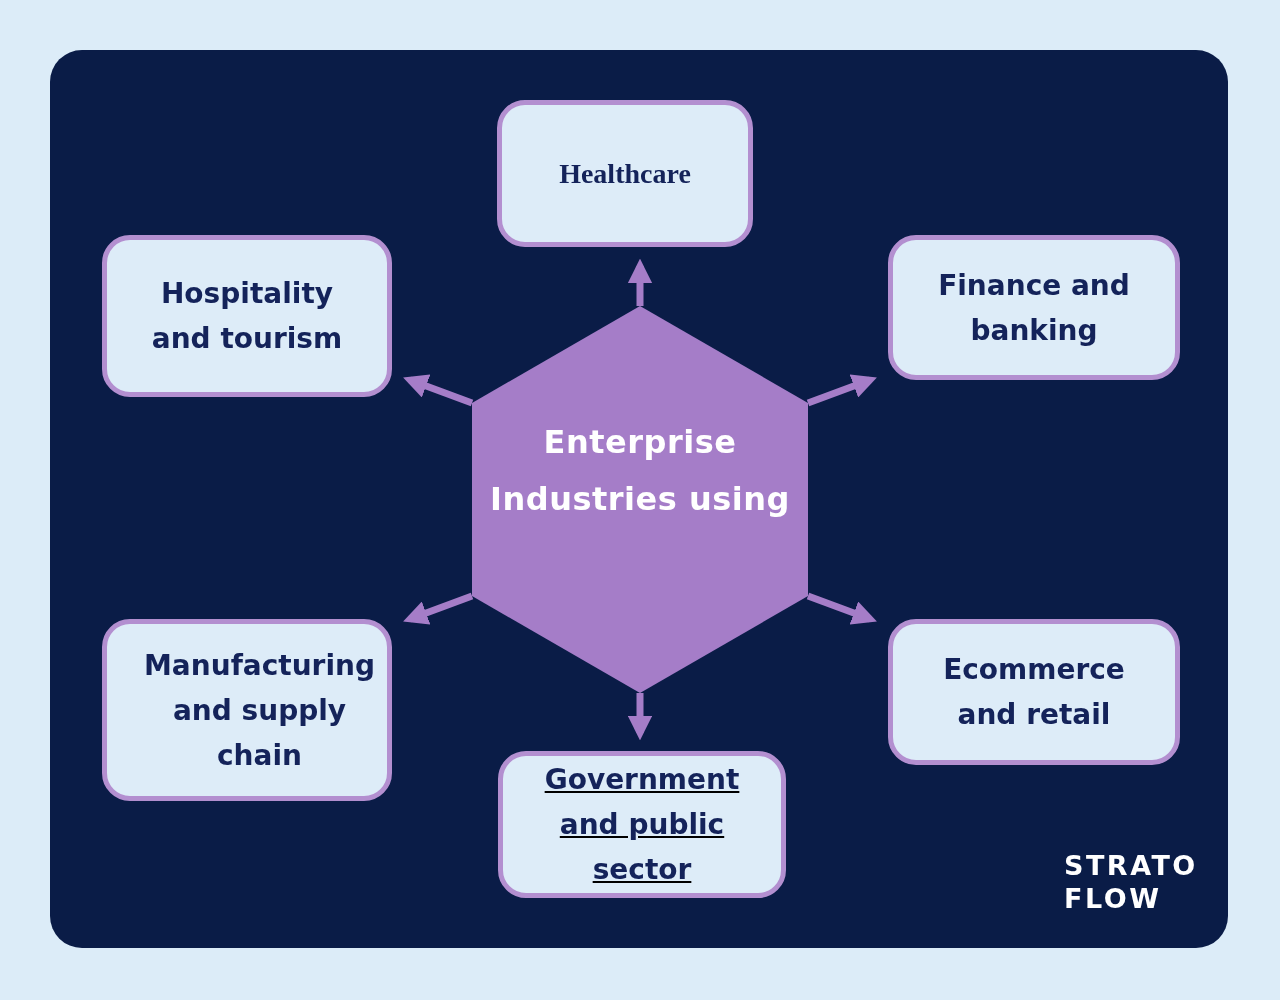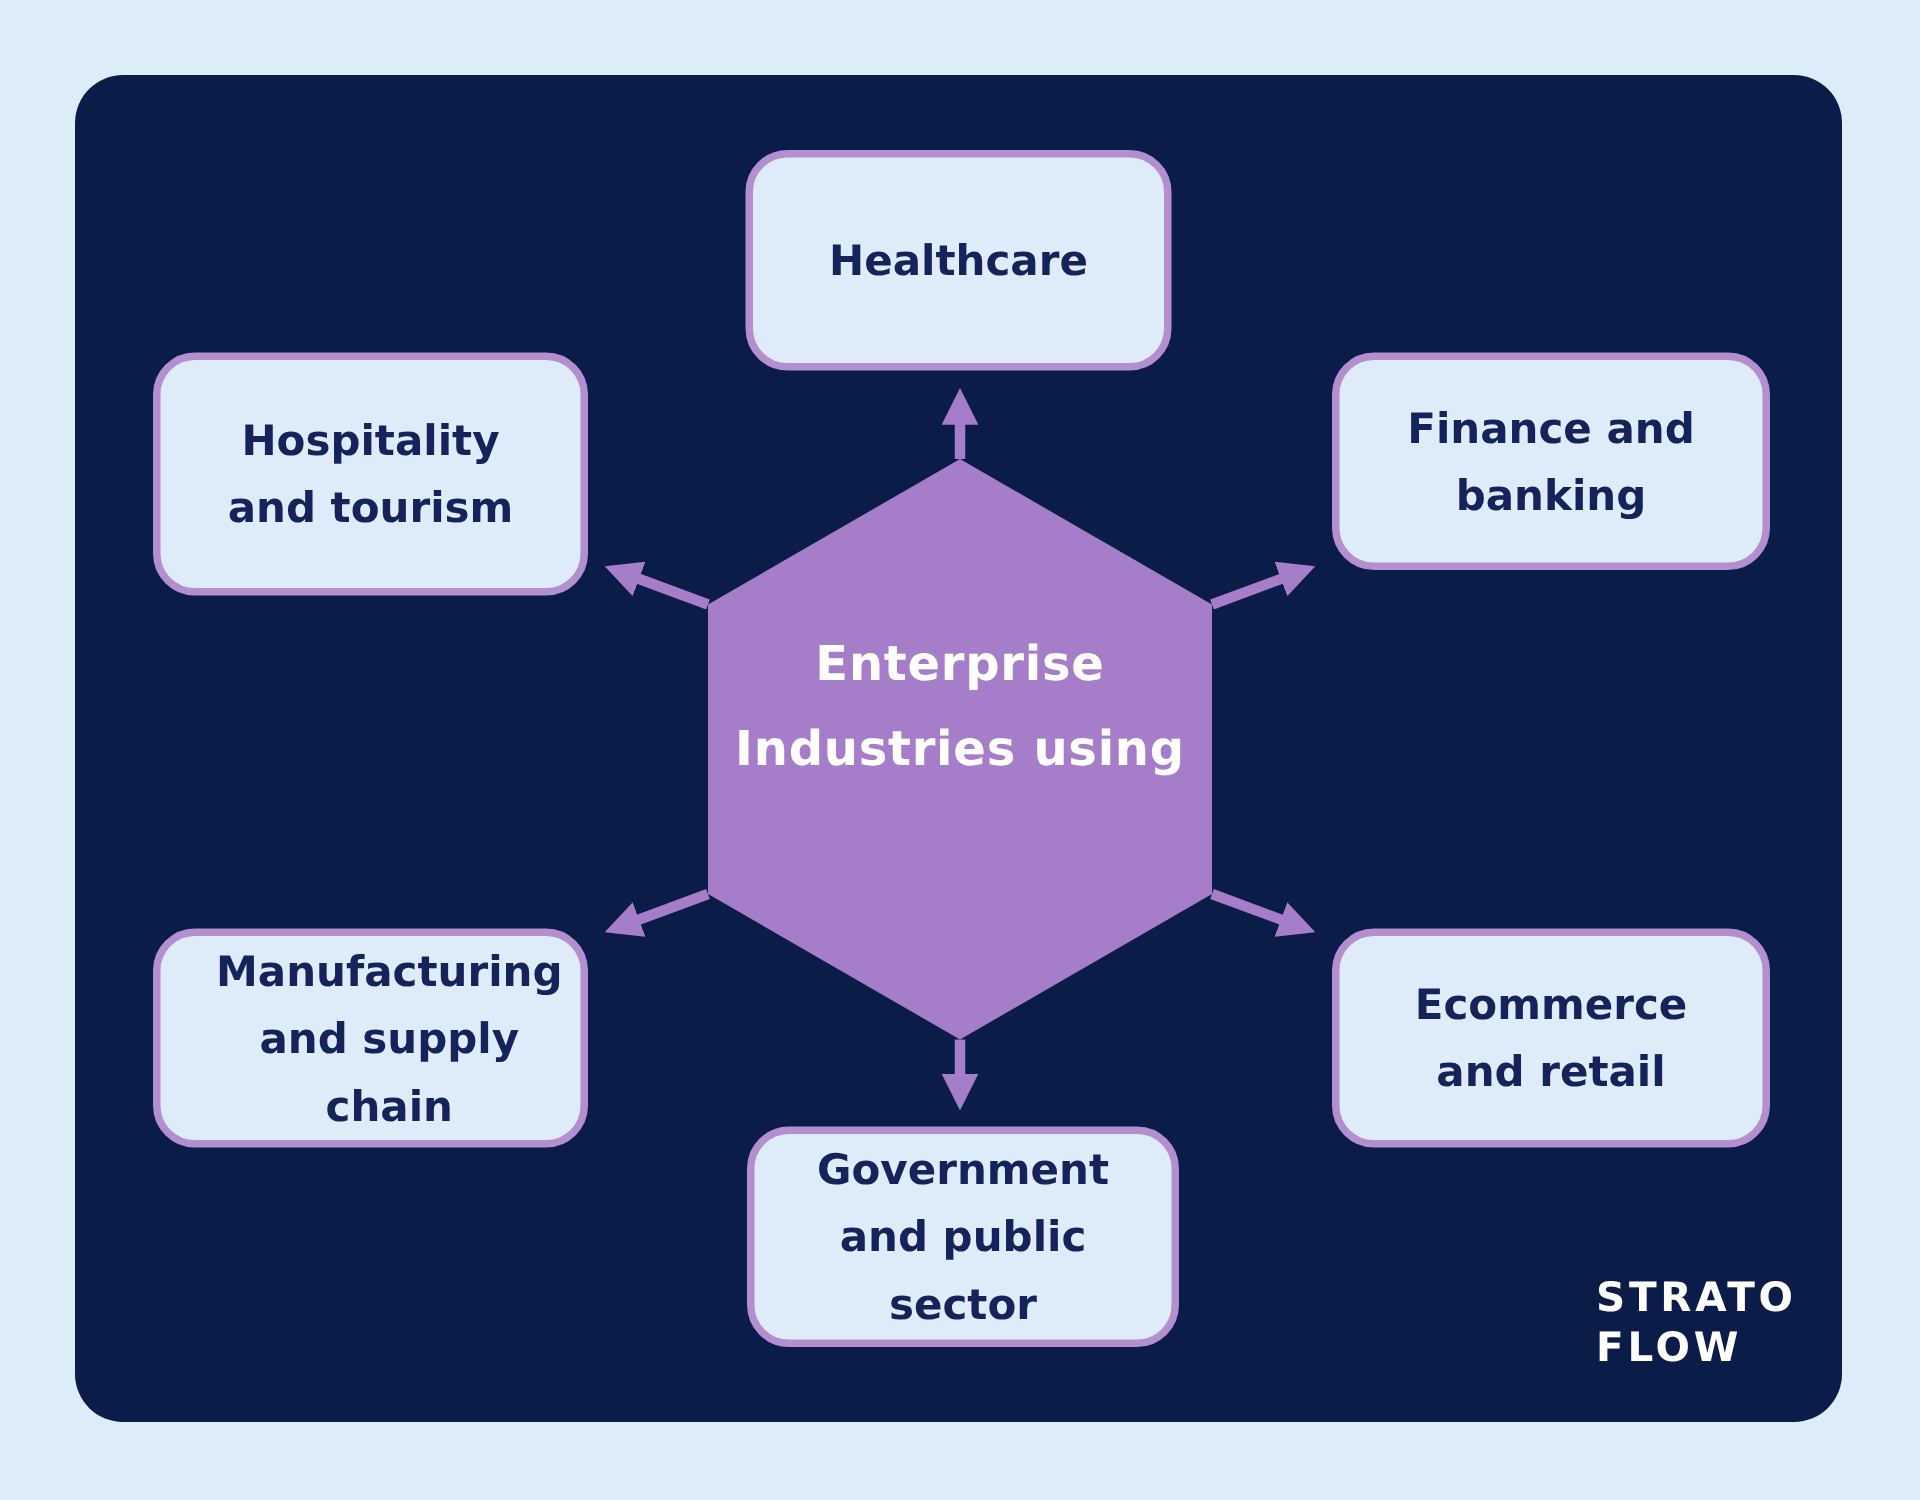--- a/index.html
+++ b/index.html
@@ -67,26 +67,26 @@
     justify-content: center;
   }
   .node-label {
     text-align: center;
     color: #14235a;
     font-size: 28px;
     font-weight: 700;
     line-height: 45px;
   }
   .node-label div { white-space: nowrap; }
-  .node-healthcare     { left: 497px; top: 100px; width: 284px; height: 147px; }
+  .node-healthcare     { left: 497px; top: 100px; width: 256px; height: 147px; font-family: Liberation Serif, serif; }
   .node-hospitality    { left: 102px; top: 235px; width: 290px; height: 162px; }
   .node-finance        { left: 888px; top: 235px; width: 292px; height: 145px; }
-  .node-manufacturing  { left: 102px; top: 619px; width: 290px; height: 146px; padding-left: 25px; }
+  .node-manufacturing  { left: 102px; top: 619px; width: 290px; height: 182px; padding-left: 25px; }
   .node-ecommerce      { left: 888px; top: 619px; width: 292px; height: 146px; }
-  .node-government     { left: 498px; top: 751px; width: 288px; height: 147px; }
+  .node-government     { left: 498px; top: 751px; width: 288px; height: 147px; text-decoration: underline; }
   .logo {
     position: absolute;
     left: 1052px;
     top: 849px;
     color: #ffffff;
     font-size: 27px;
     font-weight: 800;
     letter-spacing: 2.5px;
     line-height: 33px;
     margin-left: 12px;

